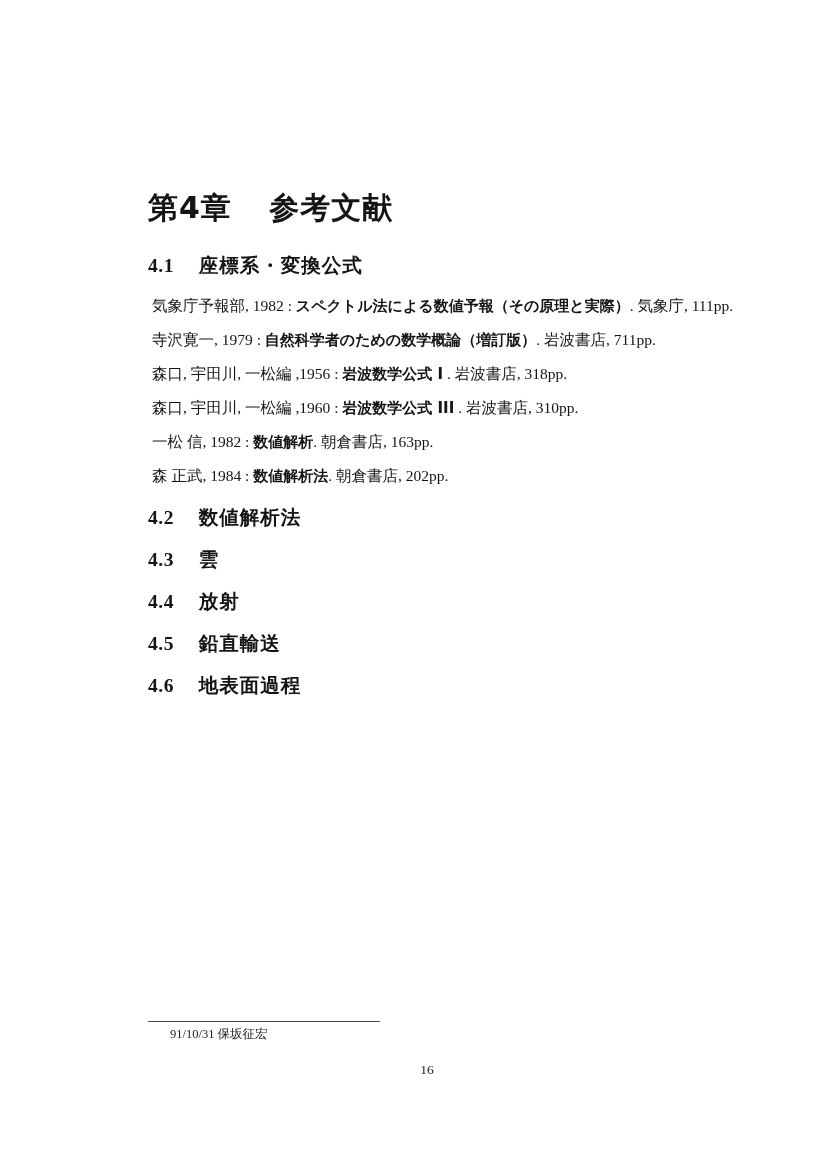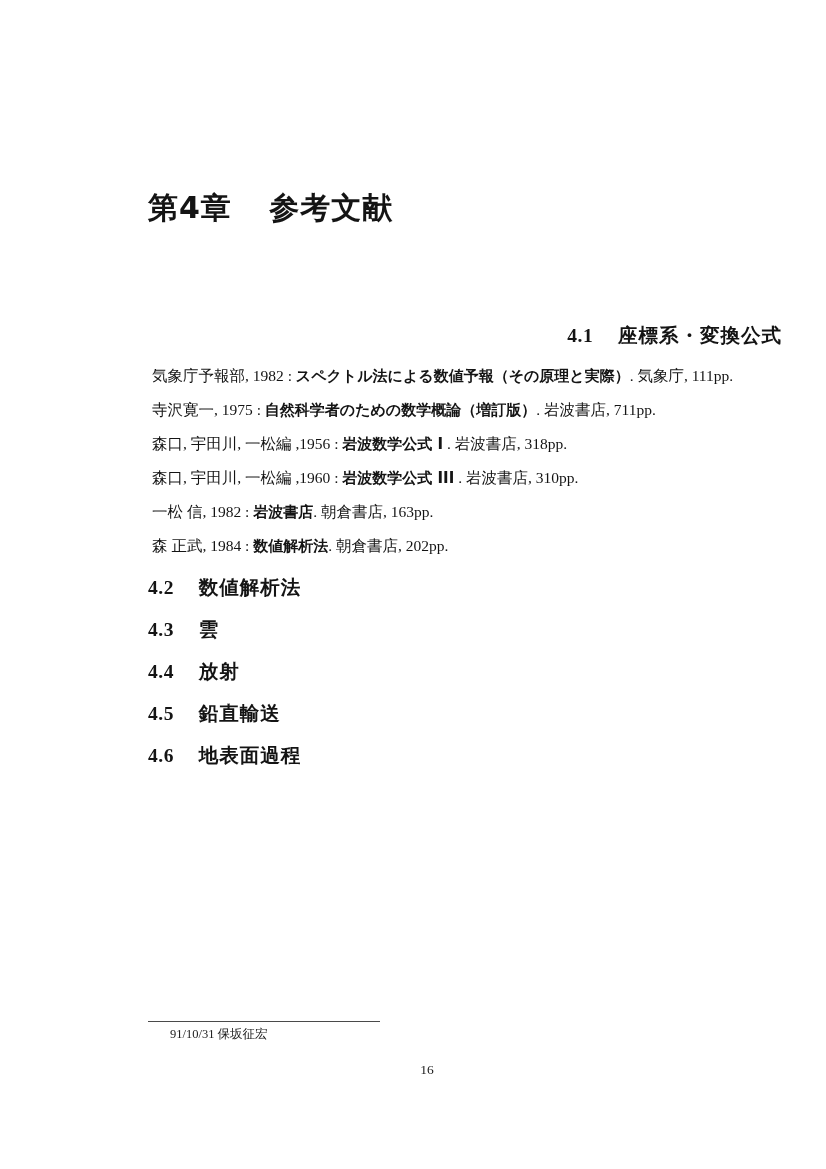--- a/index.html
+++ b/index.html
@@ -47,22 +47,21 @@
   .section .sec-num {
     font-family: "Liberation Serif", "DejaVu Serif", serif;
     letter-spacing: 0.5px;
   }
   .section .sec-title {
     font-family: "DejaVu Sans", "Liberation Sans", sans-serif;
     margin-left: 20px;
     letter-spacing: 1px;
   }
   .section.first {
-    margin-top: 98px;
-    text-align: right;
+    margin-top: 28px;
   }
   .section.rest {
     margin-top: 18px;
   }
   
   .ref-list {
     margin: 16px 0 10px 0;
   }
   .ref {
     margin: 0 0 10px 4px;
@@ -121,24 +120,24 @@
       <span class="chapter-title">参考文献</span>
     </h1>
 
     <h2 class="section first">
       <span class="sec-num">4.1</span>
       <span class="sec-title">座標系・変換公式</span>
     </h2>
 
     <div class="ref-list">
       <p class="ref"><span class="seg-plain">気象庁予報部, 1982 : </span><span class="seg-gothic-bold">スペクトル法による数値予報（その原理と実際）</span><span class="seg-plain">. 気象庁, 111pp.</span></p>
-      <p class="ref"><span class="seg-plain">寺沢寛一, 1975 : </span><span class="seg-gothic-bold">自然科学者のための数学概論（増訂版）</span><span class="seg-plain">. 岩波書店, 711pp.</span></p>
+      <p class="ref"><span class="seg-plain">寺沢寛一, 1979 : </span><span class="seg-gothic-bold">自然科学者のための数学概論（増訂版）</span><span class="seg-plain">. 岩波書店, 711pp.</span></p>
       <p class="ref"><span class="seg-plain">森口, 宇田川, 一松編 ,1956 : </span><span class="seg-gothic-bold">岩波数学公式 I</span><span class="seg-plain"> . 岩波書店, 318pp.</span></p>
       <p class="ref"><span class="seg-plain">森口, 宇田川, 一松編 ,1960 : </span><span class="seg-gothic-bold">岩波数学公式 III</span><span class="seg-plain"> . 岩波書店, 310pp.</span></p>
-      <p class="ref"><span class="seg-plain">一松 信, 1982 : </span><span class="seg-gothic-bold">岩波書店</span><span class="seg-plain">. 朝倉書店, 163pp.</span></p>
+      <p class="ref"><span class="seg-plain">一松 信, 1982 : </span><span class="seg-gothic-bold">数値解析</span><span class="seg-plain">. 朝倉書店, 163pp.</span></p>
       <p class="ref"><span class="seg-plain">森 正武, 1984 : </span><span class="seg-gothic-bold">数値解析法</span><span class="seg-plain">. 朝倉書店, 202pp.</span></p>
     </div>
 
     <h2 class="section rest">
       <span class="sec-num">4.2</span>
       <span class="sec-title">数値解析法</span>
     </h2>
 
     <h2 class="section rest">
       <span class="sec-num">4.3</span>

